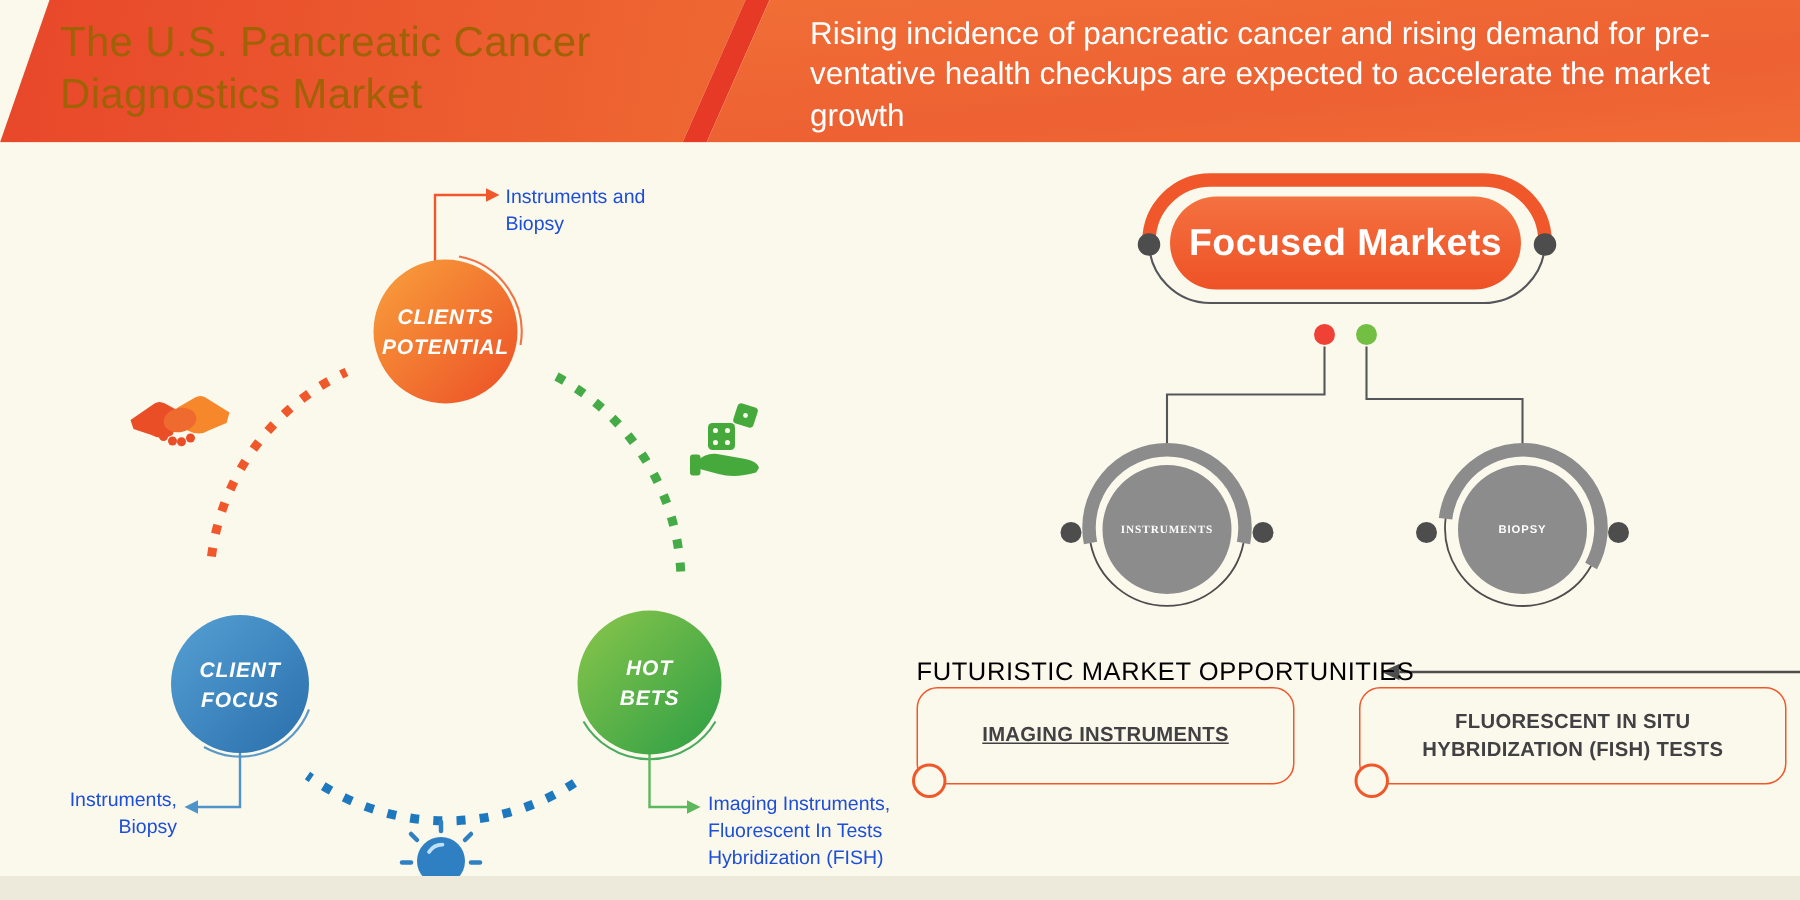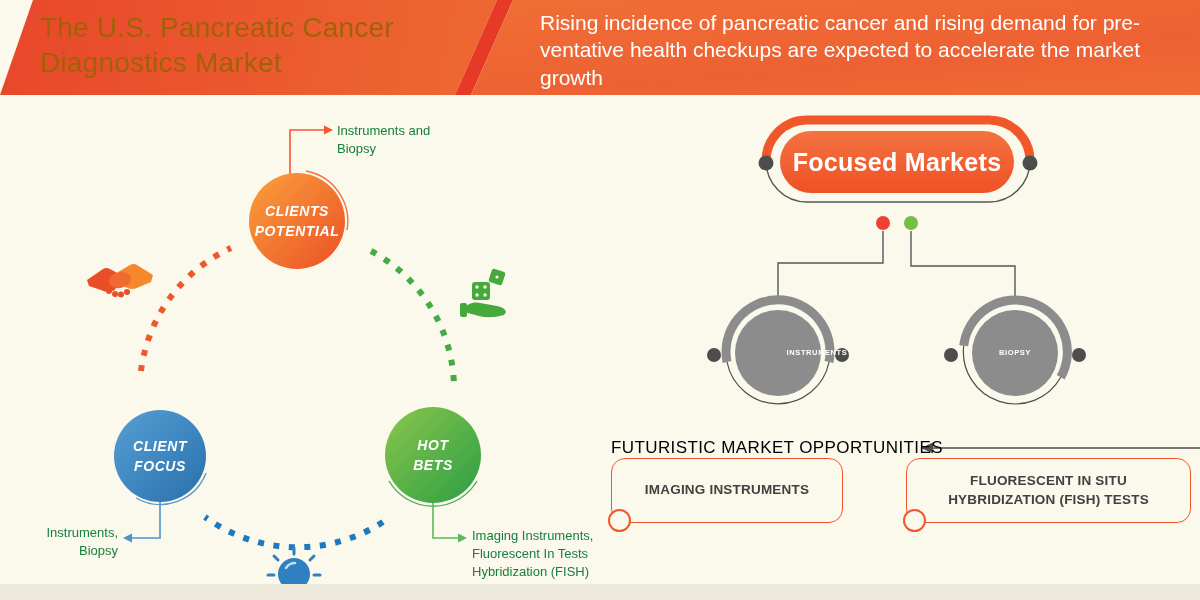--- a/index.html
+++ b/index.html
@@ -30,45 +30,45 @@
   .node { position:absolute; border-radius:50%; display:flex; align-items:center; justify-content:center;
     text-align:center; color:#fff; font-weight:700; font-size:14px; letter-spacing:.6px; line-height:1.45;
     white-space:pre-line;font-style:italic; }
   .node-clients { left:249px; top:173px; width:96px; height:96px;
     background:linear-gradient(135deg,#F9A13C 0%,#EC4F26 100%); }
   .node-focus { left:114px; top:410px; width:92px; height:92px;
     background:linear-gradient(135deg,#55A0D4 0%,#2A6FAC 100%); }
   .node-hot { left:385px; top:407px; width:96px; height:96px;
     background:linear-gradient(135deg,#8AC64B 0%,#2C9E45 100%); }
 
-  .annotation { position:absolute; font-size:13px; color:#15803d; line-height:1.4; white-space:pre-line; }
+  .annotation { position:absolute; font-size:13px; color:#1d4ed8; line-height:1.4; white-space:pre-line; }
   .ann-clients { left:337px; top:122px; width:150px; }
   .ann-focus { left:28px; top:524px; width:90px; text-align:right; }
   .ann-hot { left:472px; top:527px; width:150px; }
 
   
   .fm-pill { position:absolute; left:780px; top:131px; width:234px; height:62px; border-radius:31px;
     background:linear-gradient(180deg,#F47140 0%,#EE5226 100%);
     display:flex; align-items:center; justify-content:center;
     color:#fff; font-size:25px; font-weight:800; letter-spacing:.3px; }
   .seg-label { position:absolute; width:90px; text-align:center; color:#fff;
     font-size:7.5px; font-weight:700; letter-spacing:.6px; }
-  .seg-instruments { left:772px; top:348px; }
+  .seg-instruments { left:733px; top:348px;font-family:Liberation Serif, serif; }
   .seg-biopsy { left:970px; top:348px; }
 
   
   .opp-heading { position:absolute; left:611px; top:438px; font-size:17px; color:#000000;
     letter-spacing:.4px; font-weight:400; }
   .opp-box { position:absolute; top:458px; height:65px; border:1.5px solid #F0582B; border-radius:14px;
     display:flex; align-items:center; justify-content:center; text-align:center;
     font-size:13.5px; font-weight:700; color:#414042; letter-spacing:.2px; line-height:1.35;
     white-space:pre-line; padding:0 18px; }
   .opp-box::after { content:""; position:absolute; left:-4px; bottom:-10px; width:19px; height:19px;
     background:#FBF8EC; border:2px solid #F0582B; border-radius:50%; }
-  .opp-box-1 { left:611px; width:232px; }
+  .opp-box-1 { left:611px; width:252px;text-decoration:underline; }
   .opp-box-2 { left:906px; width:285px; }
 
   
   .icon { position:absolute; }
   .icon-handshake { left:84px; top:258px; }
   .icon-dice { left:460px; top:268px; }
   .icon-bulb { left:264px; top:546px; }
 
   
   .bottom-strip { position:absolute; left:0; top:584px; width:1200px; height:16px; background:#EDEADB; }

